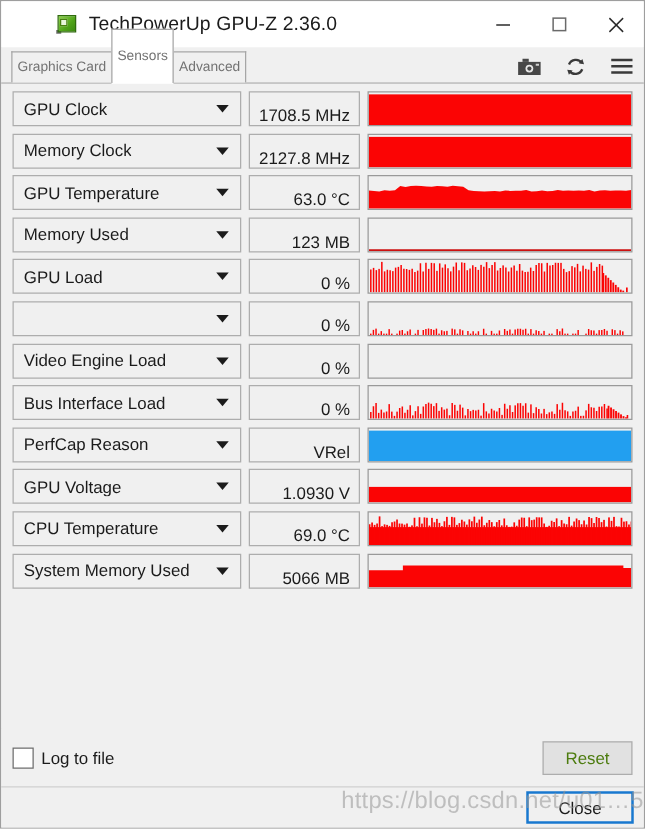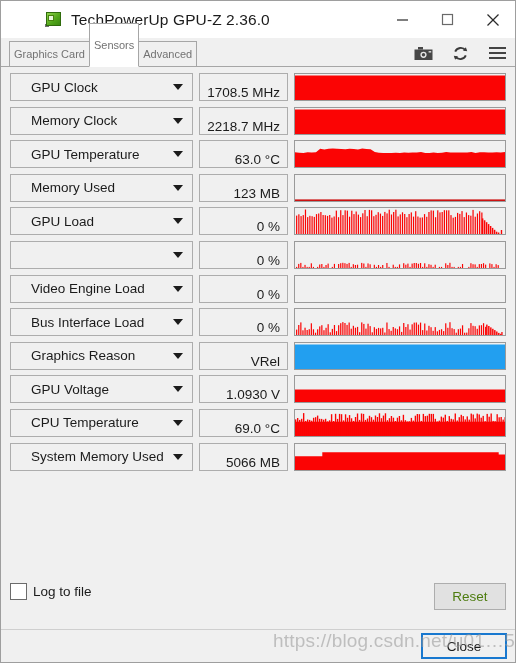--- a/index.html
+++ b/index.html
@@ -141,21 +141,20 @@
     align-items: center;
     position: relative;
     padding-left: 8px;
     flex: 0 0 auto;
   }
   .name-box .lbl {
     font-size: 13.5px;
     color: #1b1b1b;
     white-space: nowrap;
     overflow: hidden;
-    margin-left: 12px;
   }
   .caret {
     position: absolute;
     right: 9px; top: 50%;
     transform: translateY(-50%);
     width: 0; height: 0;
     border-left: 5px solid transparent;
     border-right: 5px solid transparent;
     border-top: 6px solid #1b1b1b;
   }
@@ -184,21 +183,21 @@
     overflow: hidden;
   }
   .graph-box svg { display: block; width: 100%; height: 100%; }
 
   
   .bottom {
     flex: 0 0 auto;
     padding: 0 9px;
     height: 46px;
     display: flex;
-    align-items: flex-start;
+    align-items: center;
     justify-content: space-between;
     background: #f0f0f0;
   }
   .logwrap {
     display: flex;
     align-items: center;
     gap: 6px;
   }
   .cbox {
     width: 17px; height: 17px;
@@ -366,21 +365,21 @@
               <rect x="0" y="1.5" width="200" height="24.5" fill="#fb0404"></rect>
             </svg>
           </div>
         </div>
         <div class="srow">
           <div class="name-box">
             <span class="lbl">Memory Clock</span>
             <span class="caret"></span>
           </div>
           <div class="val-box">
-            <span class="val">2218.7 MHz</span>
+            <span class="val">2127.8 MHz</span>
           </div>
           <div class="graph-box">
             <svg viewBox="0 0 200 26" preserveAspectRatio="none">
               <rect x="0" y="1.5" width="200" height="24.5" fill="#fb0404"></rect>
             </svg>
           </div>
         </div>
         <div class="srow">
           <div class="name-box">
             <span class="lbl">GPU Temperature</span>
@@ -732,21 +731,21 @@
               <rect x="189.6" y="21.1" width="1.4" height="4.9" fill="#fb0404"></rect>
               <rect x="191.5" y="22.5" width="1.4" height="3.5" fill="#fb0404"></rect>
               <rect x="193.4" y="23.9" width="1.4" height="2.1" fill="#fb0404"></rect>
               <rect x="195.3" y="24.8" width="1.4" height="1.2" fill="#fb0404"></rect>
               <rect x="196.5" y="23" width="1.2" height="3" fill="#fb0404"></rect>
             </svg>
           </div>
         </div>
         <div class="srow">
           <div class="name-box">
-            <span class="lbl">Graphics Reason</span>
+            <span class="lbl">PerfCap Reason</span>
             <span class="caret"></span>
           </div>
           <div class="val-box">
             <span class="val">VRel</span>
           </div>
           <div class="graph-box">
             <svg viewBox="0 0 200 26" preserveAspectRatio="none">
               <rect x="0" y="1.5" width="200" height="24.5" fill="#229ff0"></rect>
             </svg>
           </div>

